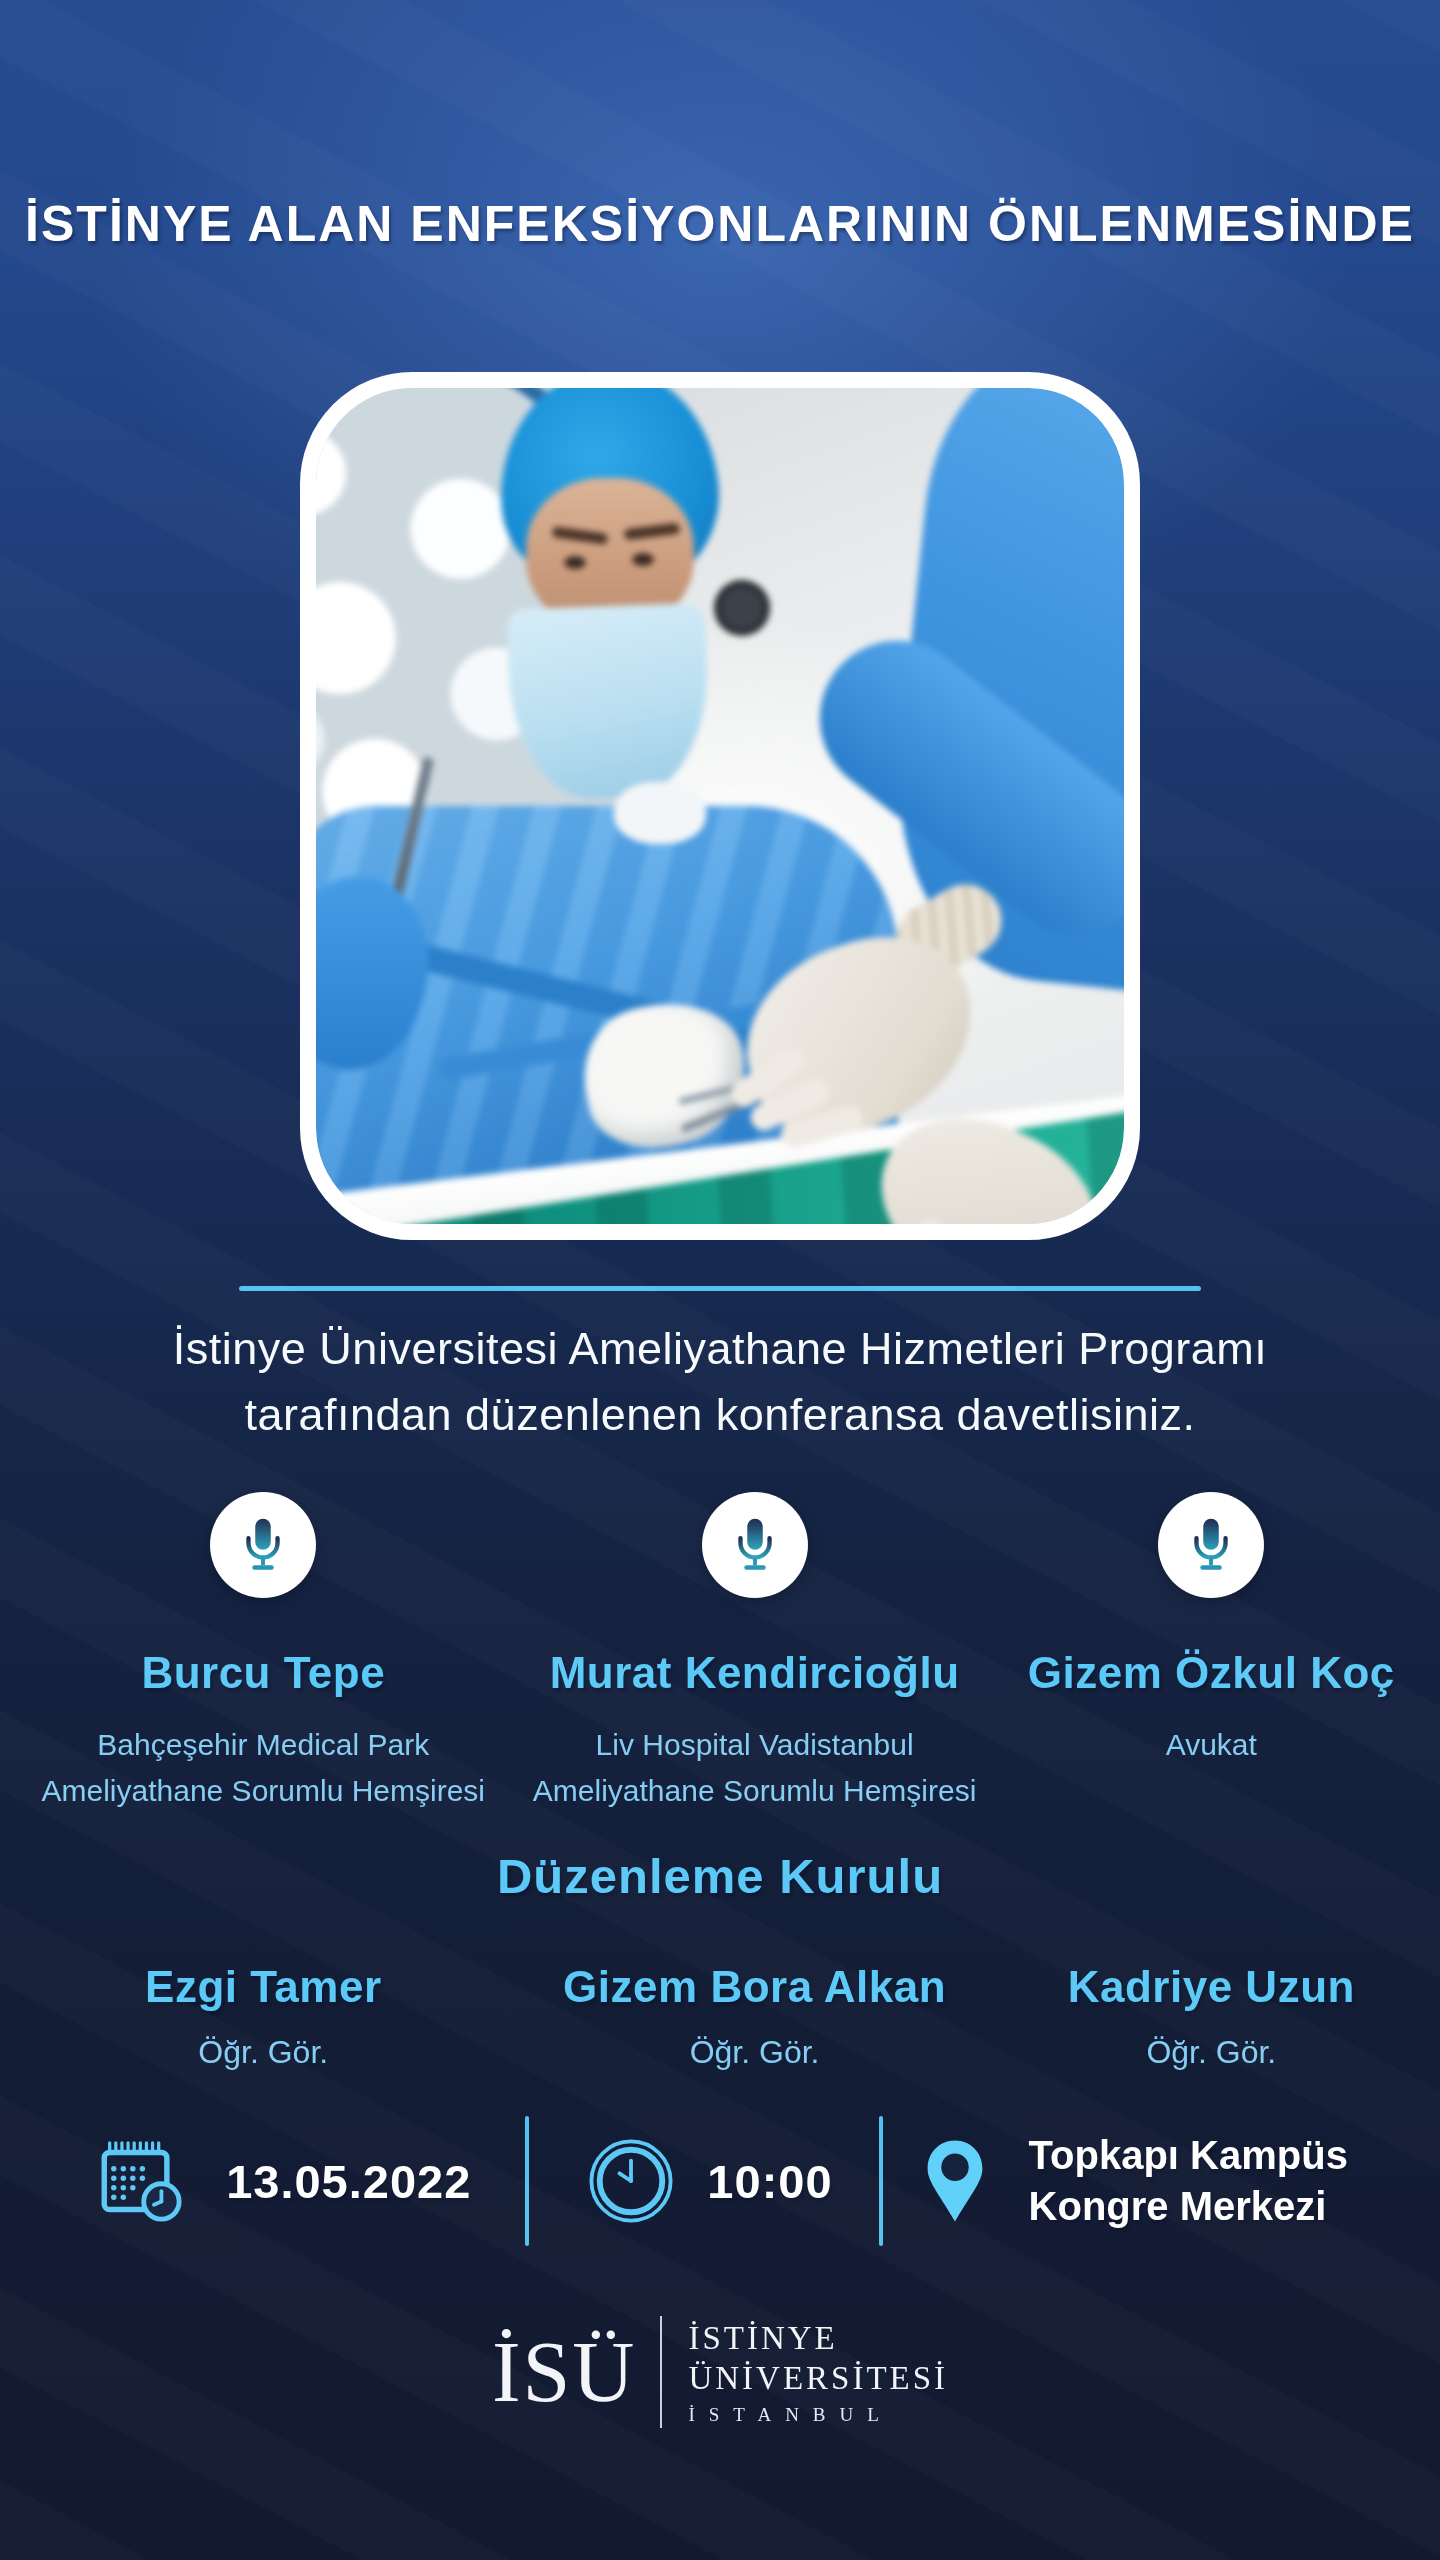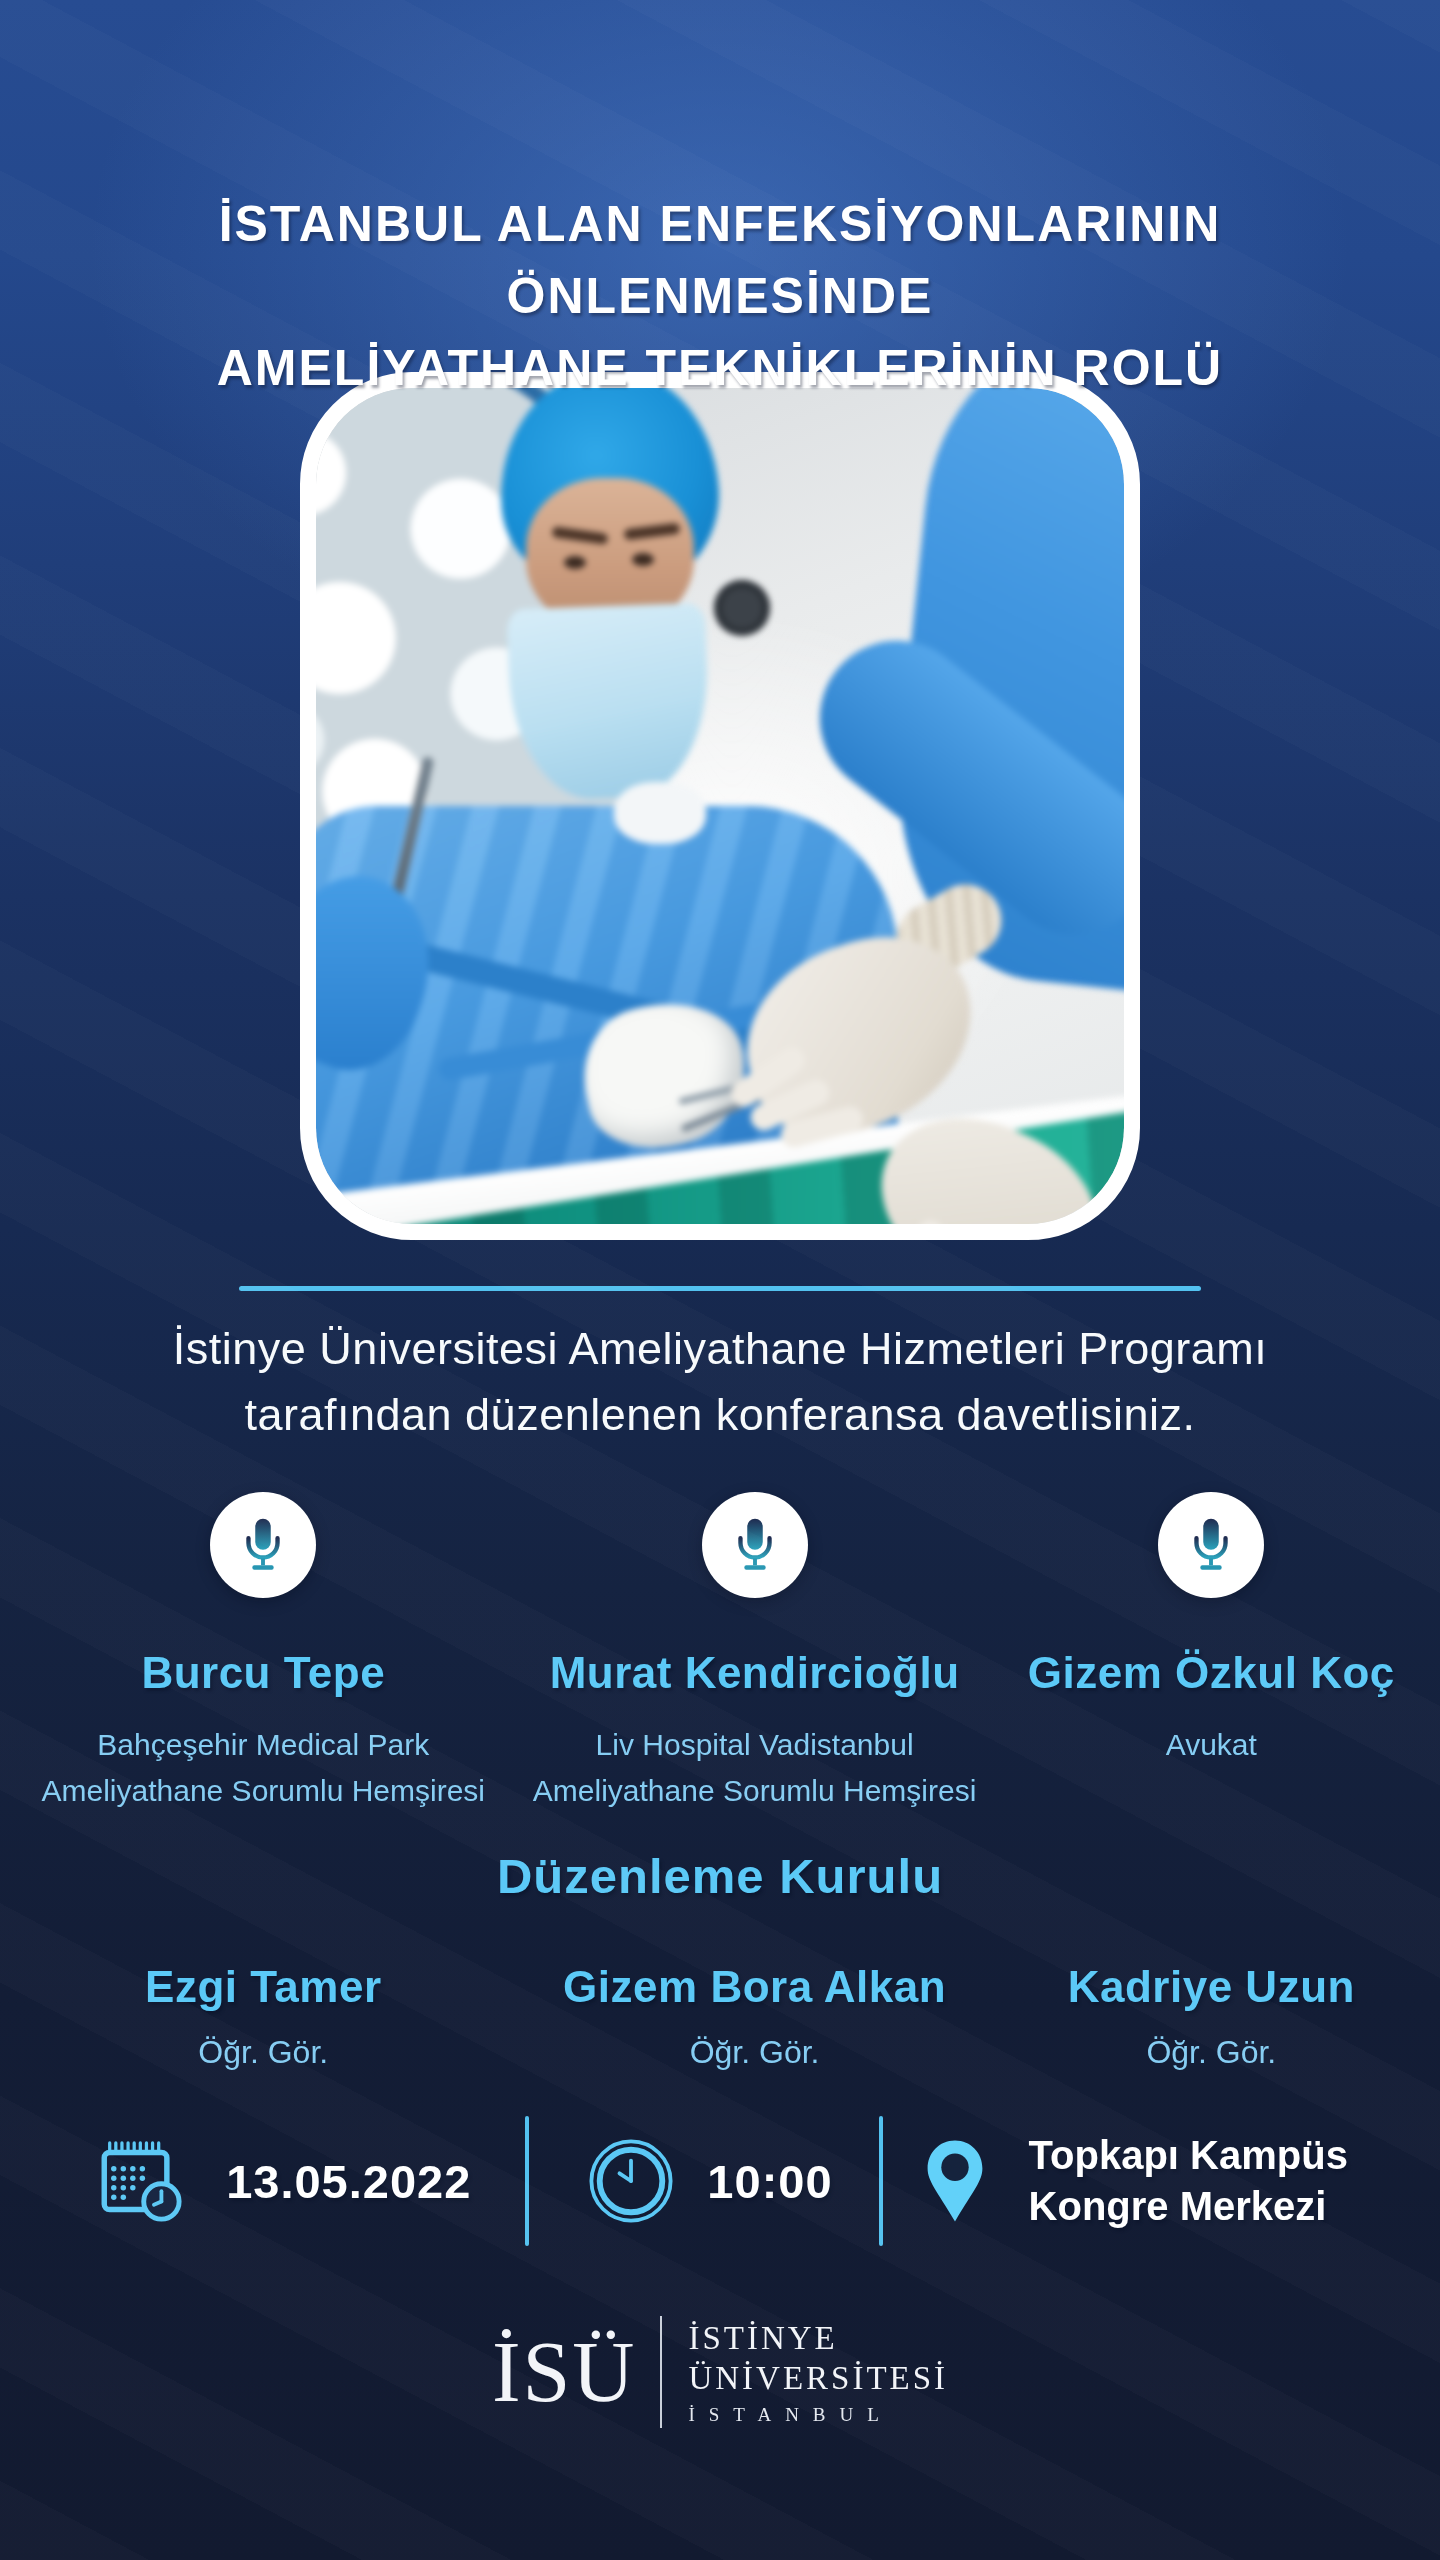--- a/index.html
+++ b/index.html
@@ -140,22 +140,21 @@
   .logo-right{display:flex;flex-direction:column;align-items:flex-start;}
   .logo-n1,.logo-n2{font-size:33px;line-height:40px;letter-spacing:3px;}
   .logo-city{font-size:19px;letter-spacing:14px;margin-top:6px;color:#E6EAF1;}
 </style>
 </head>
 <body>
 
 <div class="poster">
 
   <div class="title">
-    <div>İSTANBUL ALAN ENFEKSİYONLARININ ÖNLENMESİNDE</div>
-    <div>AMELİYATHANE TEKNİKLERİNİN ROLÜ</div>
+    <div>İSTİNYE ALAN ENFEKSİYONLARININ ÖNLENMESİNDE</div>
   </div>
 
   <div class="photo-frame">
     <div class="photo-inner">
       <div class="photo-art">
         <div class="wall-glow"></div>
         <div class="lamp">
             <div class="lamp-bokeh" style="position:absolute;inset:0;"></div>
           </div>
         <div class="wall-clock"></div>

